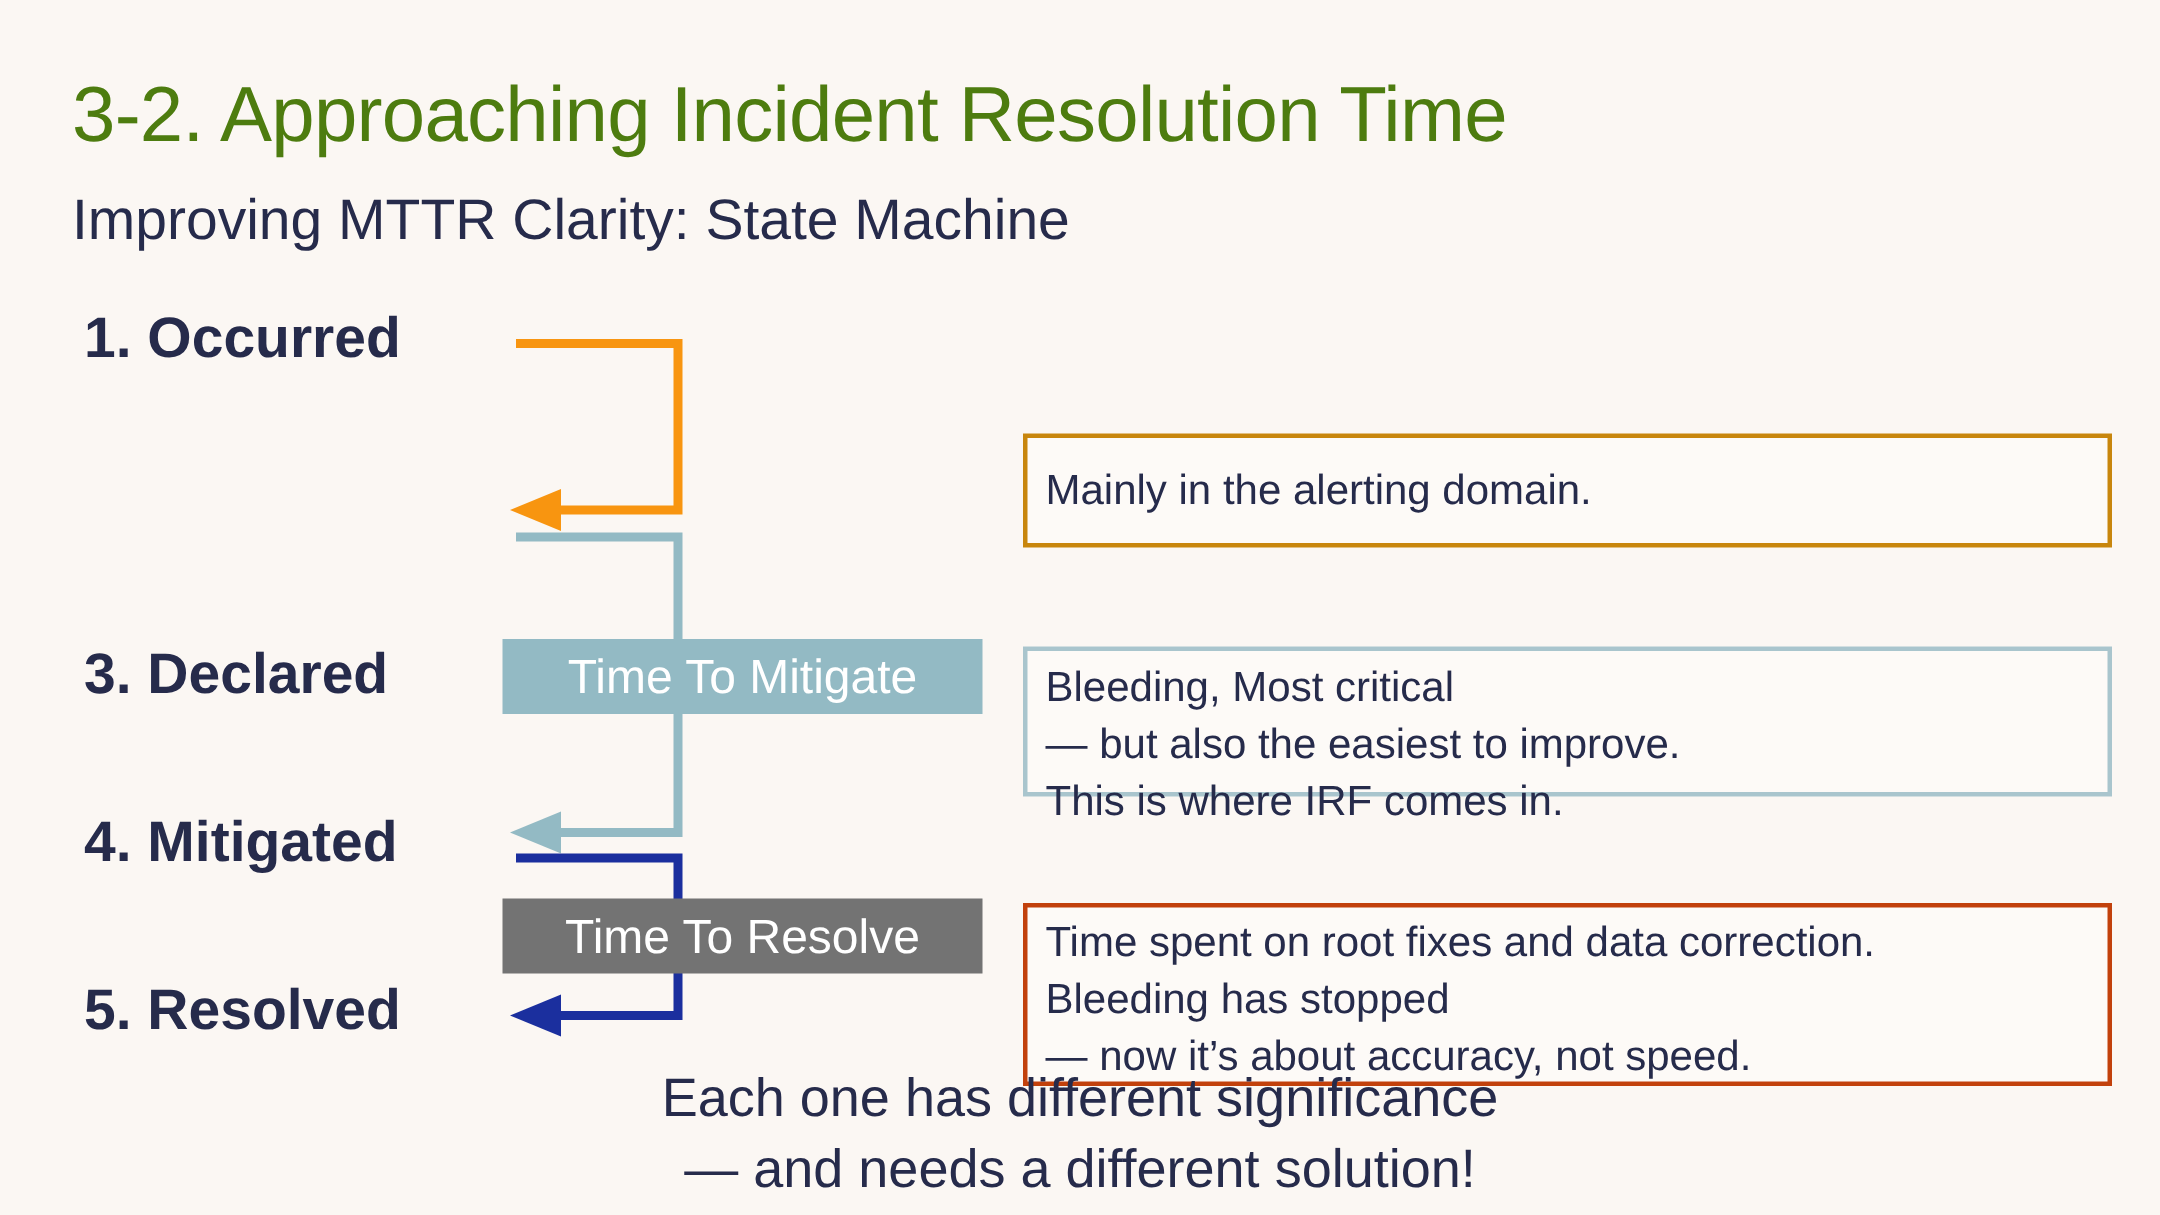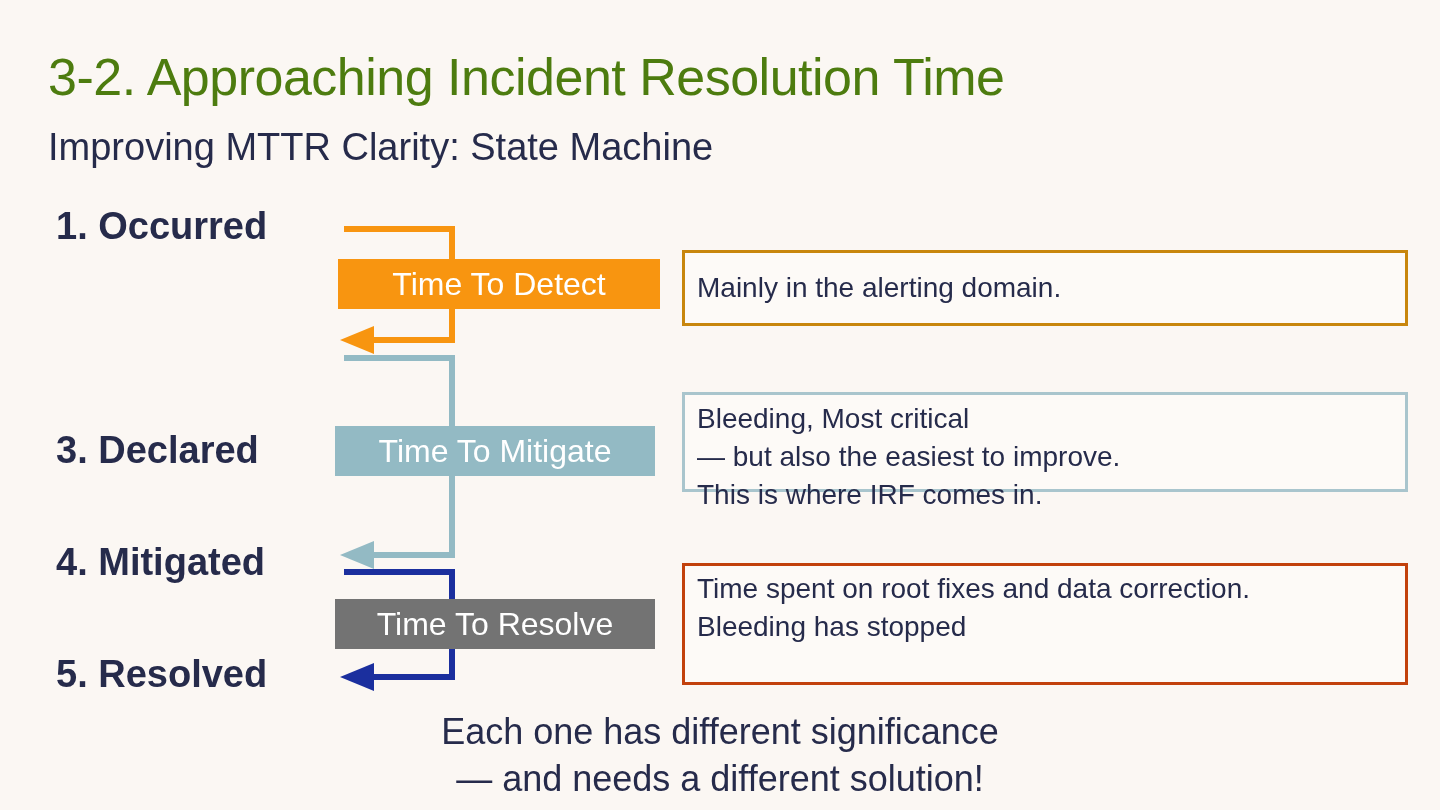--- a/index.html
+++ b/index.html
@@ -106,20 +106,21 @@
   .callout {
     position: absolute;
     left: 682px;
     width: 726px;
     box-sizing: border-box;
     background: #FDFAF7;
     padding: 8px 10px 8px 12px;
     font-size: 28px;
     line-height: 38px;
     color: #262B4B;
+    margin-top: 39px;
   }
   .callout-1 {
     top: 250px;
     height: 76px;
     border: 3px solid #C8860D;
     display: flex;
     align-items: center;
   }
   .callout-2 {
     top: 392px;
@@ -175,37 +176,37 @@
       <path d="M 344 358 L 452 358 L 452 555 L 372 555" fill="none" stroke="#93BAC4" stroke-width="6" stroke-linecap="butt" stroke-linejoin="miter"></path>
       <polygon points="374,541 374,569 340,555" fill="#93BAC4"></polygon>
     </g>
 
     <g>
       <path d="M 344 572 L 452 572 L 452 677 L 372 677" fill="none" stroke="#1B2F9E" stroke-width="6" stroke-linecap="butt" stroke-linejoin="miter"></path>
       <polygon points="374,663 374,691 340,677" fill="#1B2F9E"></polygon>
     </g>
   </svg>
 
-  <div class="chip chip-detect">Time To Detect</div>
   <div class="chip chip-mitigate">Time To Mitigate</div>
   <div class="chip chip-resolve">Time To Resolve</div>
 
   <div class="callout callout-1">
     <p>Mainly in the alerting domain.</p>
   </div>
 
   <div class="callout callout-2">
     <p>Bleeding, Most critical</p>
     <p>— but also the easiest to improve.</p>
     <p>This is where IRF comes in.</p>
   </div>
 
   <div class="callout callout-3">
     <p>Time spent on root fixes and data correction.</p>
     <p>Bleeding has stopped</p>
+    <p>— now it’s about accuracy, not speed.</p>
   </div>
 
   <div class="footer">
     <p>Each one has different significance</p>
     <p>— and needs a different solution!</p>
   </div>
 
 </div>
 
 </body></html>

